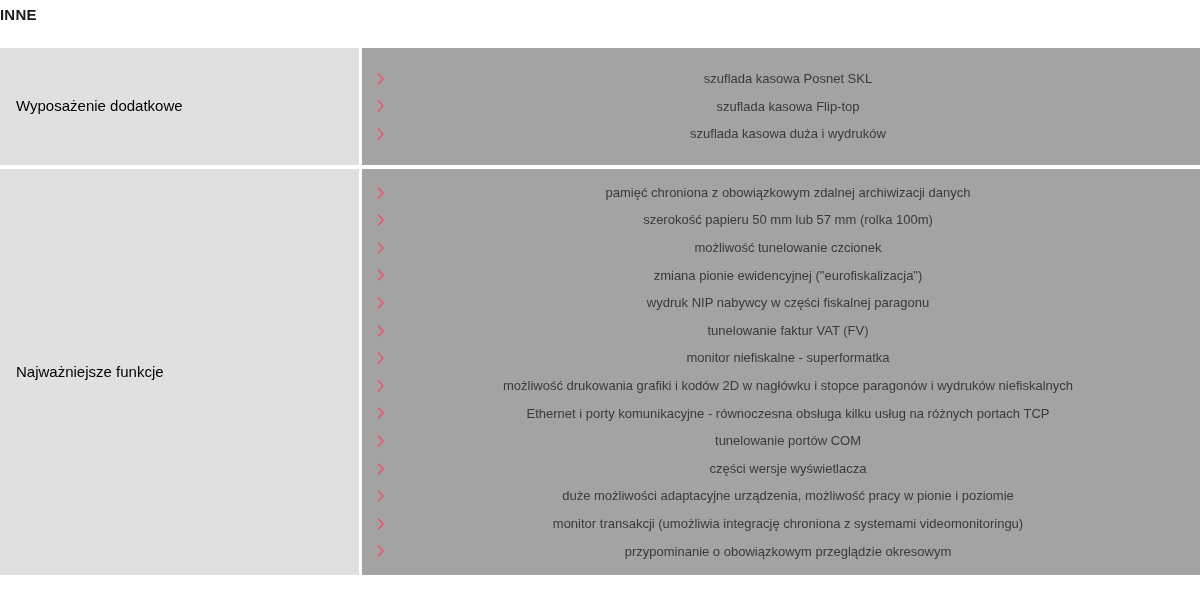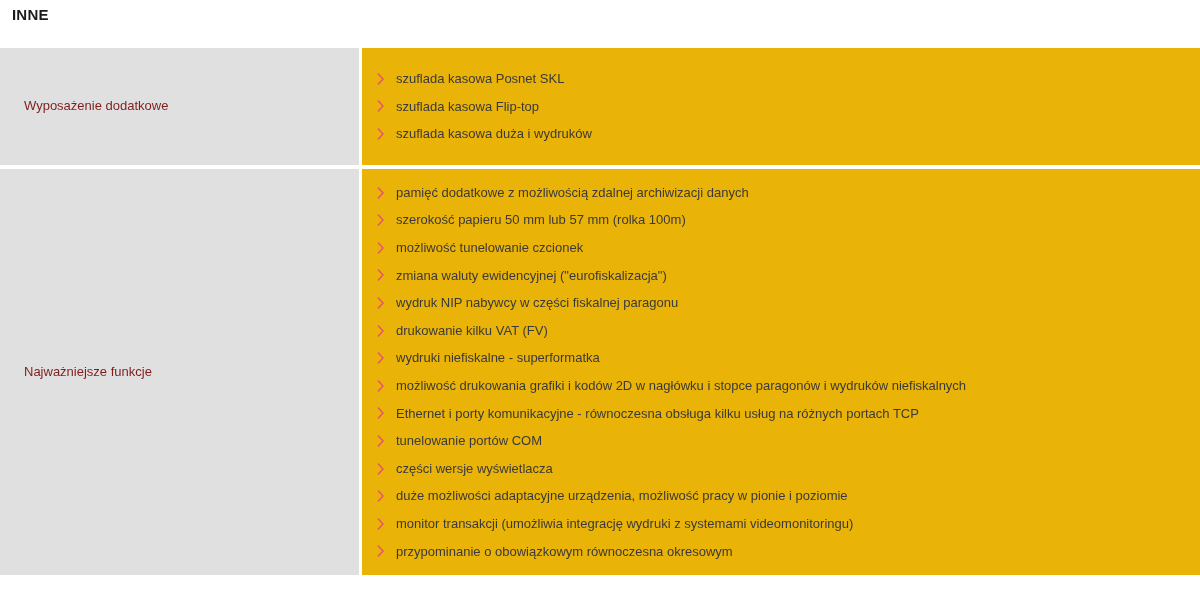--- a/index.html
+++ b/index.html
@@ -18,21 +18,21 @@
   .page {
     position: relative;
     width: 1200px;
     height: 596px;
     box-sizing: border-box;
   }
 
   
   .section-title {
     position: absolute;
-    left: 12px;
+    left: 0;
     top: 5px;
     font-size: 15px;
     font-weight: bold;
     color: #1c1c1c;
     letter-spacing: 0.2px;
     line-height: 20px;
   }
 
   
   .spec-table {
@@ -54,34 +54,35 @@
   }
   .row-gap td {
     padding: 0;
     height: 4px;
     background: #ffffff;
   }
 
   .cell-label {
     width: 362px;
     background: #e0e0e0;
-    color: #7f1d1d;
-    font-size: 13px;
+    color: #000000;
+    font-size: 15px;
     line-height: 18px;
-    padding: 0 24px;
+    padding: 0 16px;
     vertical-align: middle;
     border-right: 3px solid #ffffff;
     box-sizing: border-box;
   }
 
   .cell-content {
-    background: #eab308;
+    background: #a3a3a3;
     padding: 12px 0 12px 0;
     vertical-align: middle;
     box-sizing: border-box;
+    text-align: center;
   }
 
   .feature-list {
     list-style: none;
     margin: 0;
     padding: 0;
   }
 
   .feature-item {
     position: relative;
@@ -173,21 +174,21 @@
           <span>Najważniejsze funkcje</span>
         </td>
         <td class="cell-content">
           <ul class="feature-list">
             <li class="feature-item">
               <span class="chevron-icon">
                 <svg width="8" height="12" viewBox="0 0 8 12" aria-hidden="true">
                   <path d="M1.4 1 L6 6 L1.4 11" fill="none" stroke="#e8566c" stroke-width="1.6" stroke-linecap="round" stroke-linejoin="round"></path>
                 </svg>
               </span>
-              <span>pamięć dodatkowe z możliwością zdalnej archiwizacji danych</span>
+              <span>pamięć chroniona z obowiązkowym zdalnej archiwizacji danych</span>
             </li>
             <li class="feature-item">
               <span class="chevron-icon">
                 <svg width="8" height="12" viewBox="0 0 8 12" aria-hidden="true">
                   <path d="M1.4 1 L6 6 L1.4 11" fill="none" stroke="#e8566c" stroke-width="1.6" stroke-linecap="round" stroke-linejoin="round"></path>
                 </svg>
               </span>
               <span>szerokość papieru 50 mm lub 57 mm (rolka 100m)</span>
             </li>
             <li class="feature-item">
@@ -197,45 +198,45 @@
                 </svg>
               </span>
               <span>możliwość tunelowanie czcionek</span>
             </li>
             <li class="feature-item">
               <span class="chevron-icon">
                 <svg width="8" height="12" viewBox="0 0 8 12" aria-hidden="true">
                   <path d="M1.4 1 L6 6 L1.4 11" fill="none" stroke="#e8566c" stroke-width="1.6" stroke-linecap="round" stroke-linejoin="round"></path>
                 </svg>
               </span>
-              <span>zmiana waluty ewidencyjnej ("eurofiskalizacja")</span>
+              <span>zmiana pionie ewidencyjnej ("eurofiskalizacja")</span>
             </li>
             <li class="feature-item">
               <span class="chevron-icon">
                 <svg width="8" height="12" viewBox="0 0 8 12" aria-hidden="true">
                   <path d="M1.4 1 L6 6 L1.4 11" fill="none" stroke="#e8566c" stroke-width="1.6" stroke-linecap="round" stroke-linejoin="round"></path>
                 </svg>
               </span>
               <span>wydruk NIP nabywcy w części fiskalnej paragonu</span>
             </li>
             <li class="feature-item">
               <span class="chevron-icon">
                 <svg width="8" height="12" viewBox="0 0 8 12" aria-hidden="true">
                   <path d="M1.4 1 L6 6 L1.4 11" fill="none" stroke="#e8566c" stroke-width="1.6" stroke-linecap="round" stroke-linejoin="round"></path>
                 </svg>
               </span>
-              <span>drukowanie kilku VAT (FV)</span>
-            </li>
-            <li class="feature-item">
-              <span class="chevron-icon">
-                <svg width="8" height="12" viewBox="0 0 8 12" aria-hidden="true">
-                  <path d="M1.4 1 L6 6 L1.4 11" fill="none" stroke="#e8566c" stroke-width="1.6" stroke-linecap="round" stroke-linejoin="round"></path>
-                </svg>
-              </span>
-              <span>wydruki niefiskalne - superformatka</span>
+              <span>tunelowanie faktur VAT (FV)</span>
+            </li>
+            <li class="feature-item">
+              <span class="chevron-icon">
+                <svg width="8" height="12" viewBox="0 0 8 12" aria-hidden="true">
+                  <path d="M1.4 1 L6 6 L1.4 11" fill="none" stroke="#e8566c" stroke-width="1.6" stroke-linecap="round" stroke-linejoin="round"></path>
+                </svg>
+              </span>
+              <span>monitor niefiskalne - superformatka</span>
             </li>
             <li class="feature-item">
               <span class="chevron-icon">
                 <svg width="8" height="12" viewBox="0 0 8 12" aria-hidden="true">
                   <path d="M1.4 1 L6 6 L1.4 11" fill="none" stroke="#e8566c" stroke-width="1.6" stroke-linecap="round" stroke-linejoin="round"></path>
                 </svg>
               </span>
               <span>możliwość drukowania grafiki i kodów 2D w nagłówku i stopce paragonów i wydruków niefiskalnych</span>
             </li>
             <li class="feature-item">
@@ -269,29 +270,29 @@
                 </svg>
               </span>
               <span>duże możliwości adaptacyjne urządzenia, możliwość pracy w pionie i poziomie</span>
             </li>
             <li class="feature-item">
               <span class="chevron-icon">
                 <svg width="8" height="12" viewBox="0 0 8 12" aria-hidden="true">
                   <path d="M1.4 1 L6 6 L1.4 11" fill="none" stroke="#e8566c" stroke-width="1.6" stroke-linecap="round" stroke-linejoin="round"></path>
                 </svg>
               </span>
-              <span>monitor transakcji (umożliwia integrację wydruki z systemami videomonitoringu)</span>
-            </li>
-            <li class="feature-item">
-              <span class="chevron-icon">
-                <svg width="8" height="12" viewBox="0 0 8 12" aria-hidden="true">
-                  <path d="M1.4 1 L6 6 L1.4 11" fill="none" stroke="#e8566c" stroke-width="1.6" stroke-linecap="round" stroke-linejoin="round"></path>
-                </svg>
-              </span>
-              <span>przypominanie o obowiązkowym równoczesna okresowym</span>
+              <span>monitor transakcji (umożliwia integrację chroniona z systemami videomonitoringu)</span>
+            </li>
+            <li class="feature-item">
+              <span class="chevron-icon">
+                <svg width="8" height="12" viewBox="0 0 8 12" aria-hidden="true">
+                  <path d="M1.4 1 L6 6 L1.4 11" fill="none" stroke="#e8566c" stroke-width="1.6" stroke-linecap="round" stroke-linejoin="round"></path>
+                </svg>
+              </span>
+              <span>przypominanie o obowiązkowym przeglądzie okresowym</span>
             </li>
           </ul>
         </td>
       </tr>
 
     </tbody>
   </table>
 
 </div>
 

